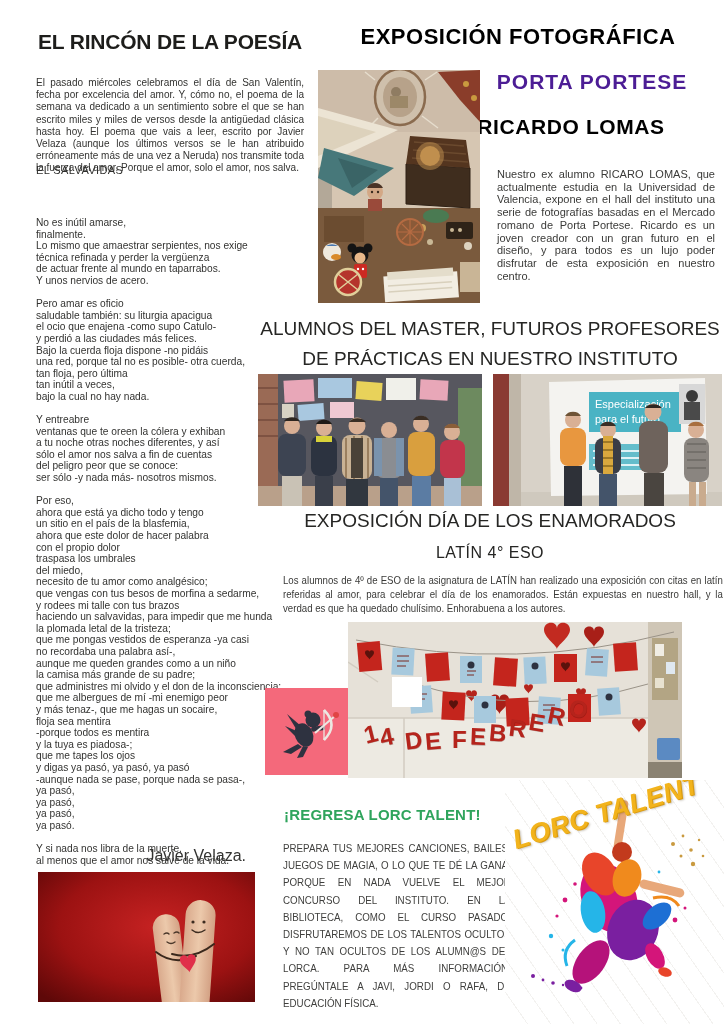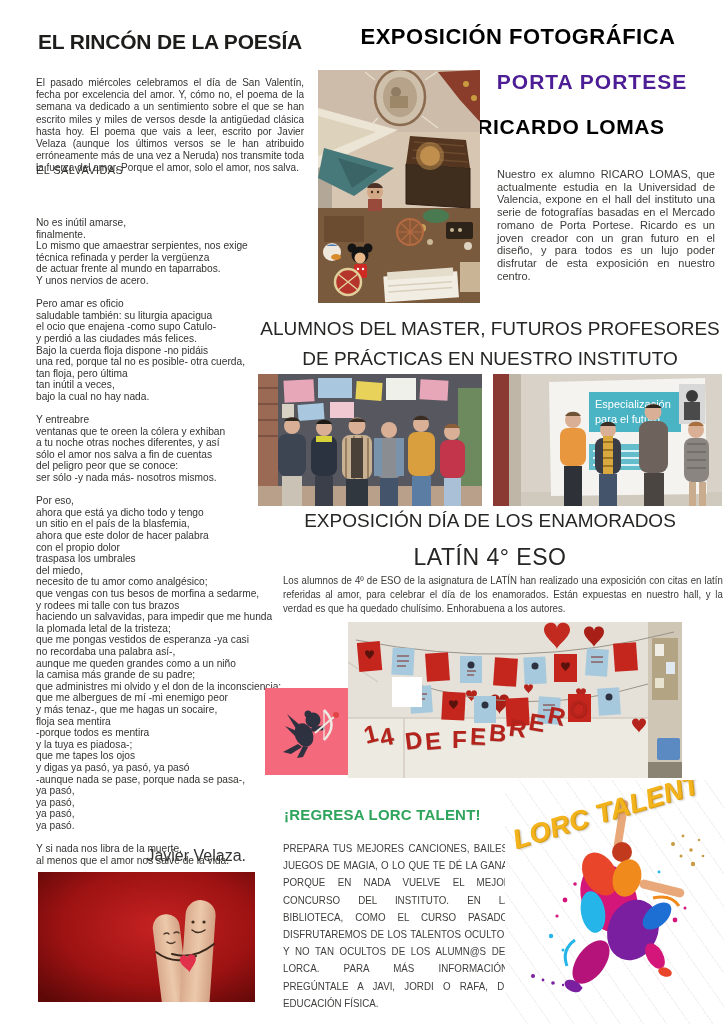--- a/index.html
+++ b/index.html
@@ -30,21 +30,21 @@
   .porta-body{left:497px;top:168px;width:218px;font-size:11px;line-height:12.7px;text-align:justify;}
 
   
   .master-title{left:256px;top:314px;width:468px;text-align:center;font-size:19px;line-height:30px;
                 color:#262624;}
   .mphoto1{left:258px;top:374px;width:224px;height:132px;}
   .mphoto2{left:493px;top:374px;width:229px;height:132px;}
 
   
   .enam-t1{left:256px;top:510px;width:468px;text-align:center;font-size:19px;color:#262624;}
-  .enam-t2{left:256px;top:544px;width:468px;text-align:center;font-size:23px;color:#262624;letter-spacing:0.5px;}
+  .enam-t2{left:256px;top:544px;width:468px;text-align:center;font-size:16px;color:#262624;letter-spacing:0.5px;}
   .enam-body{left:283px;top:574px;width:478px;transform:scaleX(0.92);transform-origin:0 0;
              font-size:10.5px;line-height:13.8px;text-align:justify;}
   .cupid-img{left:265px;top:688px;width:85px;height:87px;}
   .feb-photo{left:348px;top:622px;width:334px;height:156px;}
   .feb-arc{position:absolute;left:16px;top:98px;font-size:24px;font-weight:700;letter-spacing:3px;
            color:var(--felt_red,#b5241c);white-space:nowrap;text-shadow:0.5px 0.5px 0 rgba(90,10,5,.35);}
   .feb-arc span{display:inline-block;}
 
   
   .lorc-title{left:284px;top:806px;width:240px;font-size:15px;font-weight:700;

